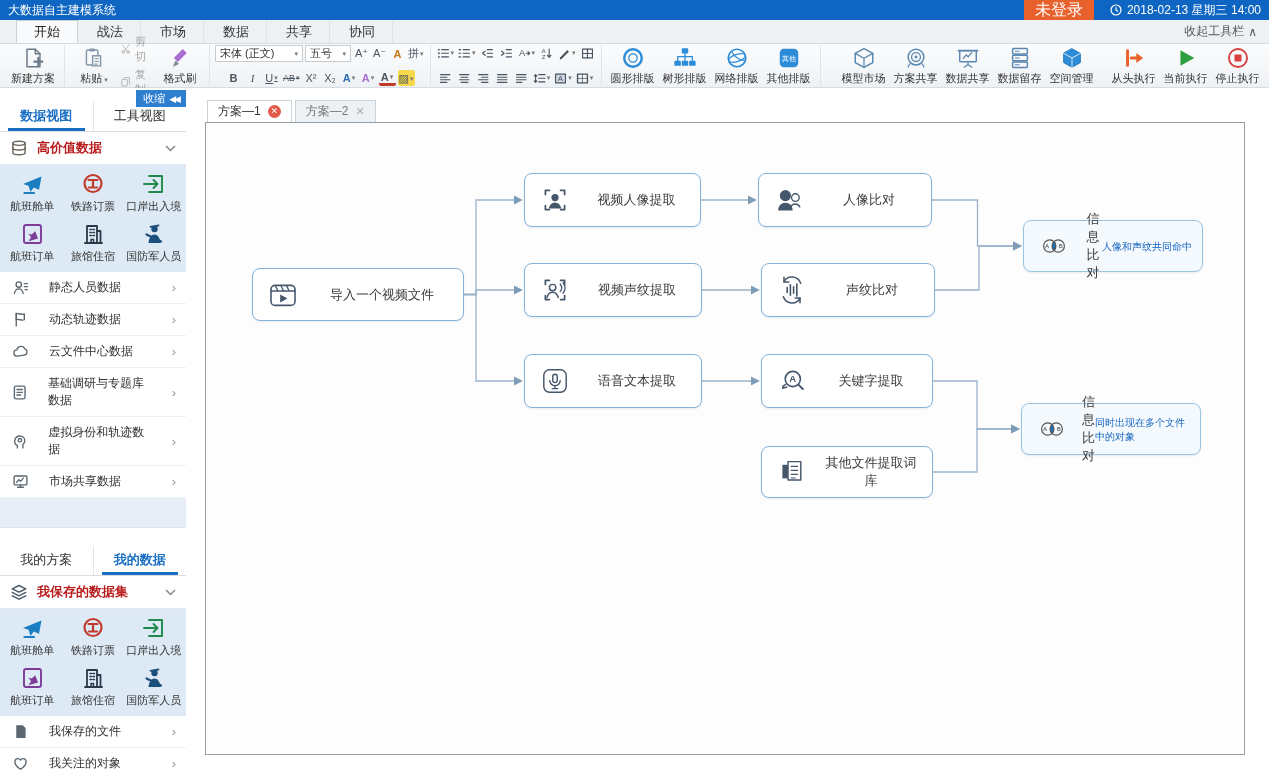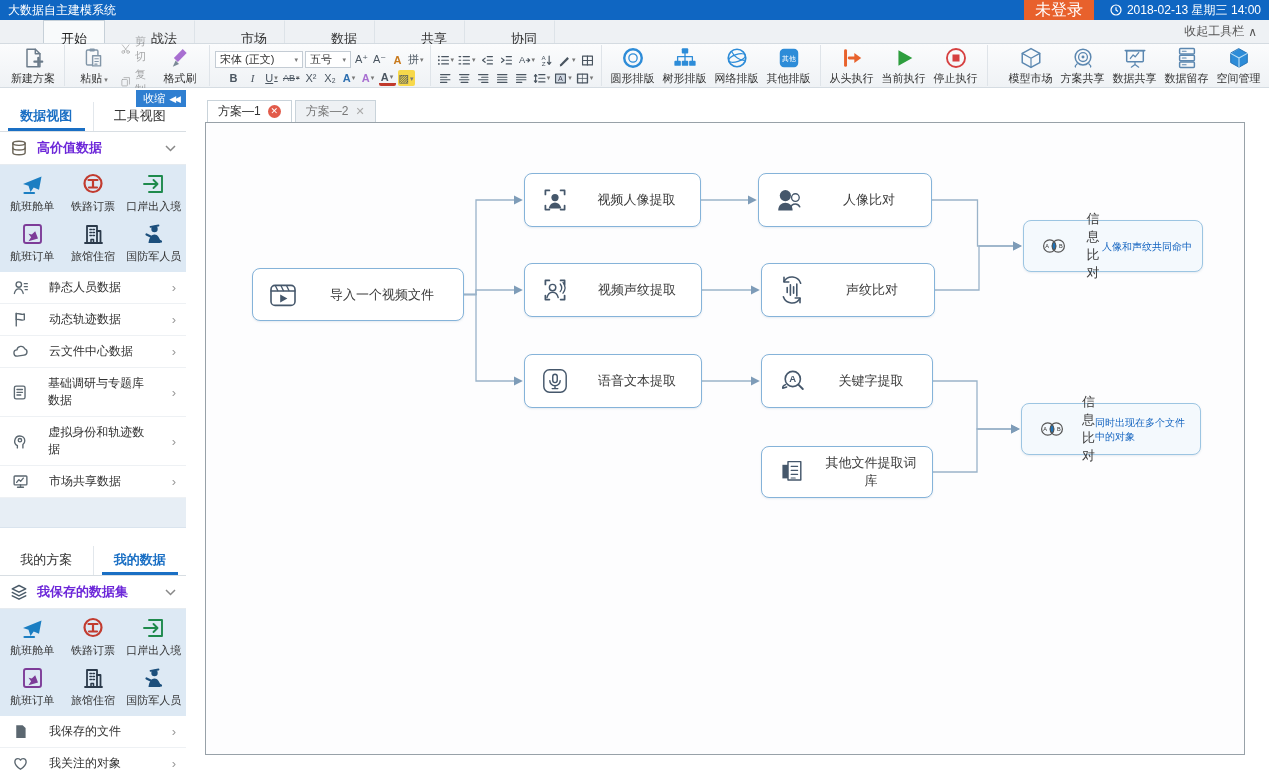--- a/index.html
+++ b/index.html
@@ -8,54 +8,54 @@
   svg { display:block; }
 
   
   .titlebar { position:absolute; top:0; left:0; right:0; height:20px; background:#0f66c2; color:#fff; display:flex; align-items:center; padding:0 8px; font-size:12px; }
   .titlebar .spacer { flex:1; }
   .login-badge { background:#e8612c; color:#fff; padding:1px 11px; margin-right:16px; font-size:16px; cursor:pointer; }
   .clock { display:flex; align-items:center; gap:5px; }
 
   
   .ribbon-tabs { position:absolute; top:20px; left:0; right:0; height:24px; background:#eef1f4; border-bottom:1px solid #d4dbe1; display:flex; align-items:flex-end; padding-left:16px; }
-  .rtab { height:23px; line-height:22px; padding:7px 17px; font-size:13px; color:#333; cursor:pointer; border:1px solid transparent; border-bottom:none; margin-right:1px; background:transparent;margin-left:27px; }
+  .rtab { height:23px; line-height:22px; padding:0 17px; font-size:13px; color:#333; cursor:pointer; border:1px solid transparent; border-bottom:none; margin-right:1px; background:transparent; }
   .rtab.active { background:#f8fafb; border-color:#c6d0d8; color:#222; }
   .rtab:not(.active) { border-right-color:#dde3e8; }
   .collapse-toolbar { margin-left:auto; margin-right:12px; align-self:center; font-size:12px; color:#555; cursor:pointer; display:flex; gap:4px; align-items:center; }
 
   
   .toolbar { position:absolute; top:44px; left:0; right:0; height:44px; background:linear-gradient(#fbfcfd,#eff2f5); border-bottom:1px solid #d5dce2; display:flex; align-items:stretch; padding:1px 2px; }
   .tgroup { display:flex; align-items:center; padding:0 5px; border-right:1px solid #dfe4e9; }
   .bigbtn { width:52px; display:flex; flex-direction:column; align-items:center; justify-content:center; gap:1px; font-size:11px; color:#333; cursor:pointer; border-radius:3px; padding:1px 0; }
   .bigbtn .ic { height:25px; display:flex; align-items:center; justify-content:center; }
   .smallcol { display:flex; flex-direction:column; gap:3px; margin:0 2px; }
   .smallbtn { font-size:11px; color:#333; display:flex; align-items:center; gap:3px; cursor:pointer; }
   .disabled { opacity:.42; }
-  .vstack { display:flex; flex-direction:column; justify-content:flex-end; gap:2px; }
+  .vstack { display:flex; flex-direction:column; justify-content:space-between; gap:2px; }
   .frow { display:flex; align-items:center; gap:2px; }
   .fselect { border:1px solid #c4ccd4; background:#fff; font-size:11px; height:17px; padding:0 4px; display:flex; align-items:center; gap:5px; color:#333; cursor:pointer; }
   .caret { font-size:7px; color:#777; }
   .gbtn { min-width:17px; height:16px; display:flex; align-items:center; justify-content:center; font-size:11px; color:#4a5560; cursor:pointer; border-radius:2px; padding:0 1px; gap:1px; }
   .gs-bold{font-weight:bold} .gs-italic{font-style:italic;font-family:"Liberation Serif",serif} .gs-underline{text-decoration:underline}
   .gs-strike{text-decoration:line-through;font-size:9px} .gs-outline{color:#2d6fb0;font-weight:bold}
   .gs-wordart{color:#a86fd1;font-weight:bold} .gs-fontcolor{border-bottom:3px solid #c0392b;line-height:10px;font-weight:bold}
   .gs-highlight{background:#f7d84b;line-height:11px} .gs-charcolor{color:#c8791c;font-weight:bold}
   .share-group { margin-left:12px; border-right:none; }
 
   
   .sidebar { position:absolute; left:0; top:88px; width:186px; bottom:0; background:#fff; }
   .collapse-btn { position:absolute; top:2px; right:0; background:#2f7fd1; color:#fff; font-size:11px; padding:1px 7px; display:flex; align-items:center; gap:4px; cursor:pointer; }
   .collapse-btn .arrows { letter-spacing:-2px; font-size:9px; }
   .side-tabs { display:flex; margin-top:14px; border-bottom:1px solid #d8dee3; }
   .side-tab { flex:1; text-align:center; font-size:13px; color:#333; padding:5px 0 6px; cursor:pointer; position:relative; }
   .side-tab + .side-tab { border-left:1px solid #e2e7ec; }
   .side-tab.active { color:#1a6fc4; font-weight:bold; }
   .side-tab.active::after { content:""; position:absolute; left:8px; right:8px; bottom:0; height:3px; background:#1a6fc4; }
-  .section-head { display:flex; align-items:center; gap:9px; padding:7px 10px; font-size:13px; font-weight:bold; color:#6d28d9; border-bottom:1px solid #e6ebf0; }
+  .section-head { display:flex; align-items:center; gap:9px; padding:7px 10px; font-size:13px; font-weight:bold; color:#b91c1c; border-bottom:1px solid #e6ebf0; }
   .section-head .sic { color:#6b6558; display:flex; }
   .section-head .chev { margin-left:auto; display:flex; }
   .icon-grid { background:#dde9f4; padding:6px 2px 8px; display:grid; grid-template-columns:repeat(3,1fr); row-gap:7px; }
   .grid-item { display:flex; flex-direction:column; align-items:center; gap:2px; font-size:11px; color:#333; cursor:pointer; }
   .grid-item .gi { height:26px; display:flex; align-items:center; }
   .side-list-item { display:flex; align-items:center; gap:20px; padding:7px 10px 7px 11px; font-size:12px; color:#333; border-bottom:1px solid #eef1f4; cursor:pointer; }
   .side-list-item .lic { color:#5b6770; display:flex; width:18px; justify-content:center; }
   .side-list-item .chev { margin-left:auto; color:#999; font-size:13px; }
   .panel-footer { height:30px; background:#e7eef5; border-bottom:1px solid #dae4ee; }
   .panel-gap { height:18px; background:#fff; }
@@ -365,49 +365,20 @@
       <div class="bigbtn">
     <span class="ic" style="color:#2d8cd8">
           <svg viewBox="0 0 26 26" width="24" height="24" fill="none" stroke="currentColor" stroke-width="1.6" stroke-linecap="round" stroke-linejoin="round">
             <rect x="3" y="3" width="20" height="20" rx="4.5" fill="#2d8cd8" stroke="none"></rect>
             <text x="13" y="16.5" font-size="7.5" fill="#fff" stroke="none" text-anchor="middle">其他</text>
           </svg>
         </span>
     <span>其他排版</span>
       </div>
     </div>
-  <div class="tgroup" id="runGroup">
-      <div class="bigbtn">
-    <span class="ic" style="color:#555">
-          <svg viewBox="0 0 26 26" width="24" height="24" fill="none" stroke="currentColor" stroke-width="1.6" stroke-linecap="round" stroke-linejoin="round">
-            <path d="M6 5v16" stroke="#e8622c" stroke-width="3.2"></path>
-            <path d="M10 13h7" stroke="#e8622c" stroke-width="3.2"></path>
-            <path d="M15.5 7.5l7.5 5.5-7.5 5.5z" fill="#e8622c" stroke="none"></path>
-          </svg>
-        </span>
-    <span>从头执行</span>
-      </div>
-      <div class="bigbtn">
-    <span class="ic" style="color:#555">
-          <svg viewBox="0 0 26 26" width="24" height="24" fill="none" stroke="currentColor" stroke-width="1.6" stroke-linecap="round" stroke-linejoin="round">
-            <path d="M7 4.5L22 13 7 21.5z" fill="#2e9e3e" stroke="none"></path>
-          </svg>
-        </span>
-    <span>当前执行</span>
-      </div>
-      <div class="bigbtn">
-    <span class="ic" style="color:#555">
-          <svg viewBox="0 0 26 26" width="24" height="24" fill="none" stroke="currentColor" stroke-width="1.6" stroke-linecap="round" stroke-linejoin="round">
-            <circle cx="13" cy="13" r="9.8" stroke="#d64040" stroke-width="2"></circle>
-            <rect x="9.2" y="9.2" width="7.6" height="7.6" fill="#d64040" stroke="none"></rect>
-          </svg>
-        </span>
-    <span>停止执行</span>
-      </div>
-    </div>
   <div class="tgroup share-group" id="shareGroup">
       <div class="bigbtn">
     <span class="ic" style="color:#5b87b0">
           <svg viewBox="0 0 26 26" width="24" height="24" fill="none" stroke="currentColor" stroke-width="1.6" stroke-linecap="round" stroke-linejoin="round">
             <path d="M13 2.8l9.5 5.2v10l-9.5 5.2-9.5-5.2V8z"></path>
             <path d="M3.5 8l9.5 5.2L22.5 8M13 13.2V23" stroke-width="1.3"></path>
           </svg>
         </span>
     <span>模型市场</span>
       </div>
@@ -445,20 +416,49 @@
     <span>数据留存</span>
       </div>
       <div class="bigbtn">
     <span class="ic" style="color:#5b87b0">
           <svg viewBox="0 0 26 26" width="24" height="24" fill="none" stroke="currentColor" stroke-width="1.6" stroke-linecap="round" stroke-linejoin="round">
             <path d="M13 3l9 5v10l-9 5-9-5V8z" fill="#2d8cd8" stroke="#1b6db3" stroke-width="1"></path>
             <path d="M4 8l9 5 9-5M13 13v10" stroke="#bfe0f5" stroke-width="1.2"></path>
           </svg>
         </span>
     <span>空间管理</span>
+      </div>
+    </div>
+  <div class="tgroup" id="runGroup">
+      <div class="bigbtn">
+    <span class="ic" style="color:#555">
+          <svg viewBox="0 0 26 26" width="24" height="24" fill="none" stroke="currentColor" stroke-width="1.6" stroke-linecap="round" stroke-linejoin="round">
+            <path d="M6 5v16" stroke="#e8622c" stroke-width="3.2"></path>
+            <path d="M10 13h7" stroke="#e8622c" stroke-width="3.2"></path>
+            <path d="M15.5 7.5l7.5 5.5-7.5 5.5z" fill="#e8622c" stroke="none"></path>
+          </svg>
+        </span>
+    <span>从头执行</span>
+      </div>
+      <div class="bigbtn">
+    <span class="ic" style="color:#555">
+          <svg viewBox="0 0 26 26" width="24" height="24" fill="none" stroke="currentColor" stroke-width="1.6" stroke-linecap="round" stroke-linejoin="round">
+            <path d="M7 4.5L22 13 7 21.5z" fill="#2e9e3e" stroke="none"></path>
+          </svg>
+        </span>
+    <span>当前执行</span>
+      </div>
+      <div class="bigbtn">
+    <span class="ic" style="color:#555">
+          <svg viewBox="0 0 26 26" width="24" height="24" fill="none" stroke="currentColor" stroke-width="1.6" stroke-linecap="round" stroke-linejoin="round">
+            <circle cx="13" cy="13" r="9.8" stroke="#d64040" stroke-width="2"></circle>
+            <rect x="9.2" y="9.2" width="7.6" height="7.6" fill="#d64040" stroke="none"></rect>
+          </svg>
+        </span>
+    <span>停止执行</span>
       </div>
     </div>
 </div>
 
 <div class="sidebar">
   <div class="collapse-btn">
     <span>收缩</span>
     <span class="arrows">◀◀</span>
   </div>
 

